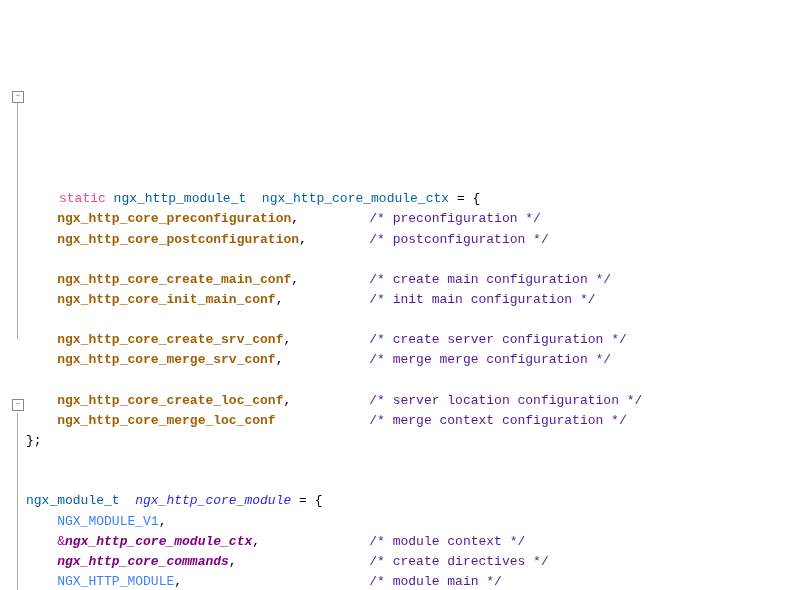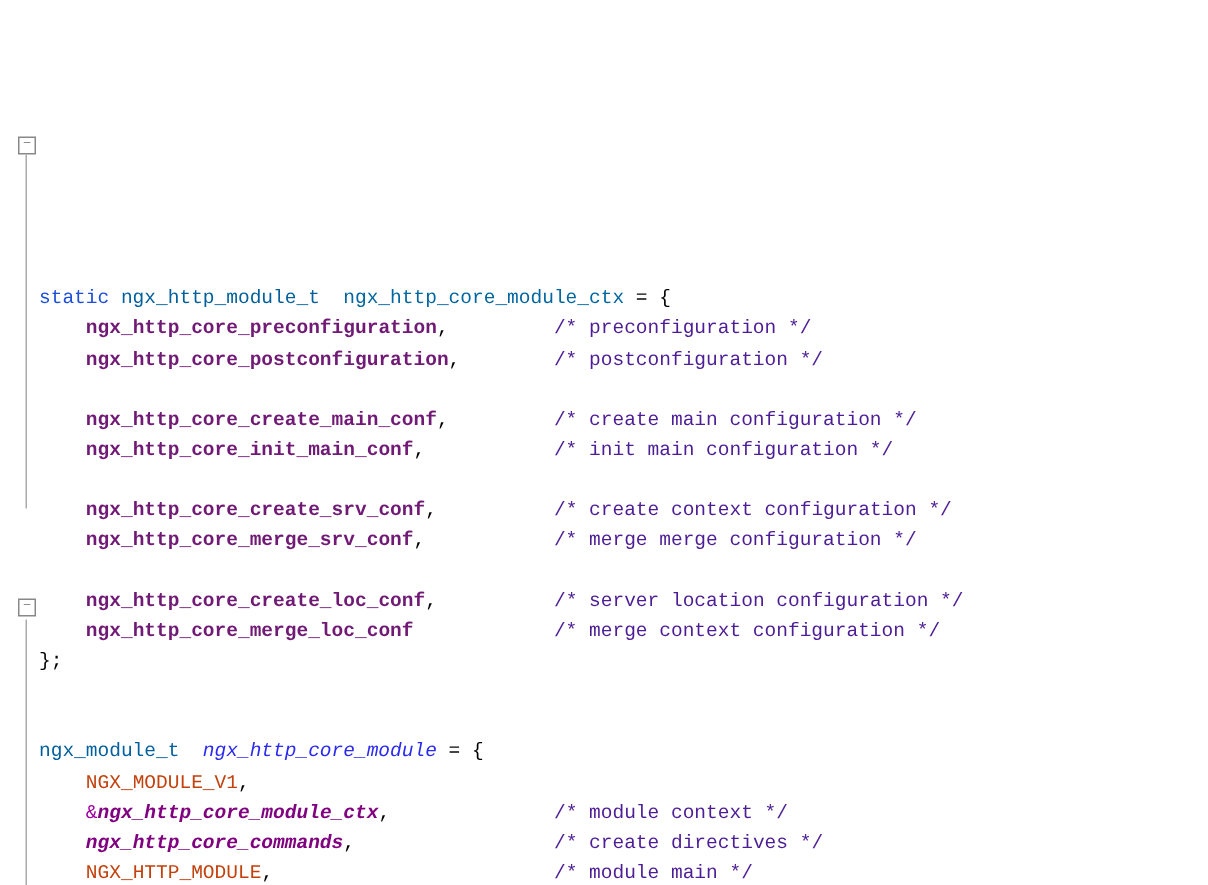--- a/index.html
+++ b/index.html
@@ -6,26 +6,26 @@
     margin: 0;
     padding: 8px 10px;
     font-family: Consolas, "Courier New", monospace;
     font-size: 13px;
     background: #ffffff;
     color: #000;
     line-height: 1.55;
     white-space: pre;
     position: relative;
   }
-  .kw     { color: #1d4ed8; }           
+  .kw     { color: #ec4899; margin-left: 33px; }           
   .type   { color: #005f9c; text-align: right; }           
   .decl   { color: #0066a0; }           
   .decl2  { color: #2a2af0; font-style: italic; }           
-  .green  { color: #701a75; font-weight: bold; }
-  .red    { color: #c2410c; }
+  .green  { color: #a16207; font-weight: bold; }
+  .red    { color: #3b82f6; }
   .purp   { color: #800080; font-weight: bold; font-style: italic; }
   .op     { color: #a000a0; }           
   .cmt    { color: #4c1d95; }
   .blk    { color: #000; }
   .fold {
     position: absolute;
     width: 10px;
     height: 10px;
     border: 1px solid #888;
     background: #fff;
@@ -50,21 +50,21 @@
 <div class="foldline" style="top:14px; left:7px; height:236px;"></div>
 <div class="fold" style="top:310px; left:2px;">−</div>
 <div class="foldline" style="top:324px; left:7px; height:256px;"></div>
 <div style="margin-left:16px;"><span class="kw">static</span><span class="type"> ngx_http_module_t  </span><span class="decl">ngx_http_core_module_ctx</span><span class="blk"> = {</span>
     <span class="green">ngx_http_core_preconfiguration</span><span class="blk">,         </span><span class="cmt">/* preconfiguration */</span>
     <span class="green">ngx_http_core_postconfiguration</span><span class="blk">,        </span><span class="cmt">/* postconfiguration */</span>
 
     <span class="green">ngx_http_core_create_main_conf</span><span class="blk">,         </span><span class="cmt">/* create main configuration */</span>
     <span class="green">ngx_http_core_init_main_conf</span><span class="blk">,           </span><span class="cmt">/* init main configuration */</span>
 
-    <span class="green">ngx_http_core_create_srv_conf</span><span class="blk">,          </span><span class="cmt">/* create context configuration */</span>
+    <span class="green">ngx_http_core_create_srv_conf</span><span class="blk">,          </span><span class="cmt">/* create server configuration */</span>
     <span class="green">ngx_http_core_merge_srv_conf</span><span class="blk">,           </span><span class="cmt">/* merge merge configuration */</span>
 
     <span class="green">ngx_http_core_create_loc_conf</span><span class="blk">,          </span><span class="cmt">/* server location configuration */</span>
     <span class="green">ngx_http_core_merge_loc_conf</span><span class="blk">            </span><span class="cmt">/* merge context configuration */</span>
 <span class="blk">};</span>
 
 
 <span class="type">ngx_module_t  </span><span class="decl2">ngx_http_core_module</span><span class="blk"> = {</span>
     <span class="red">NGX_MODULE_V1</span><span class="blk">,</span>
     <span class="op">&amp;</span><span class="purp">ngx_http_core_module_ctx</span><span class="blk">,              </span><span class="cmt">/* module context */</span>

